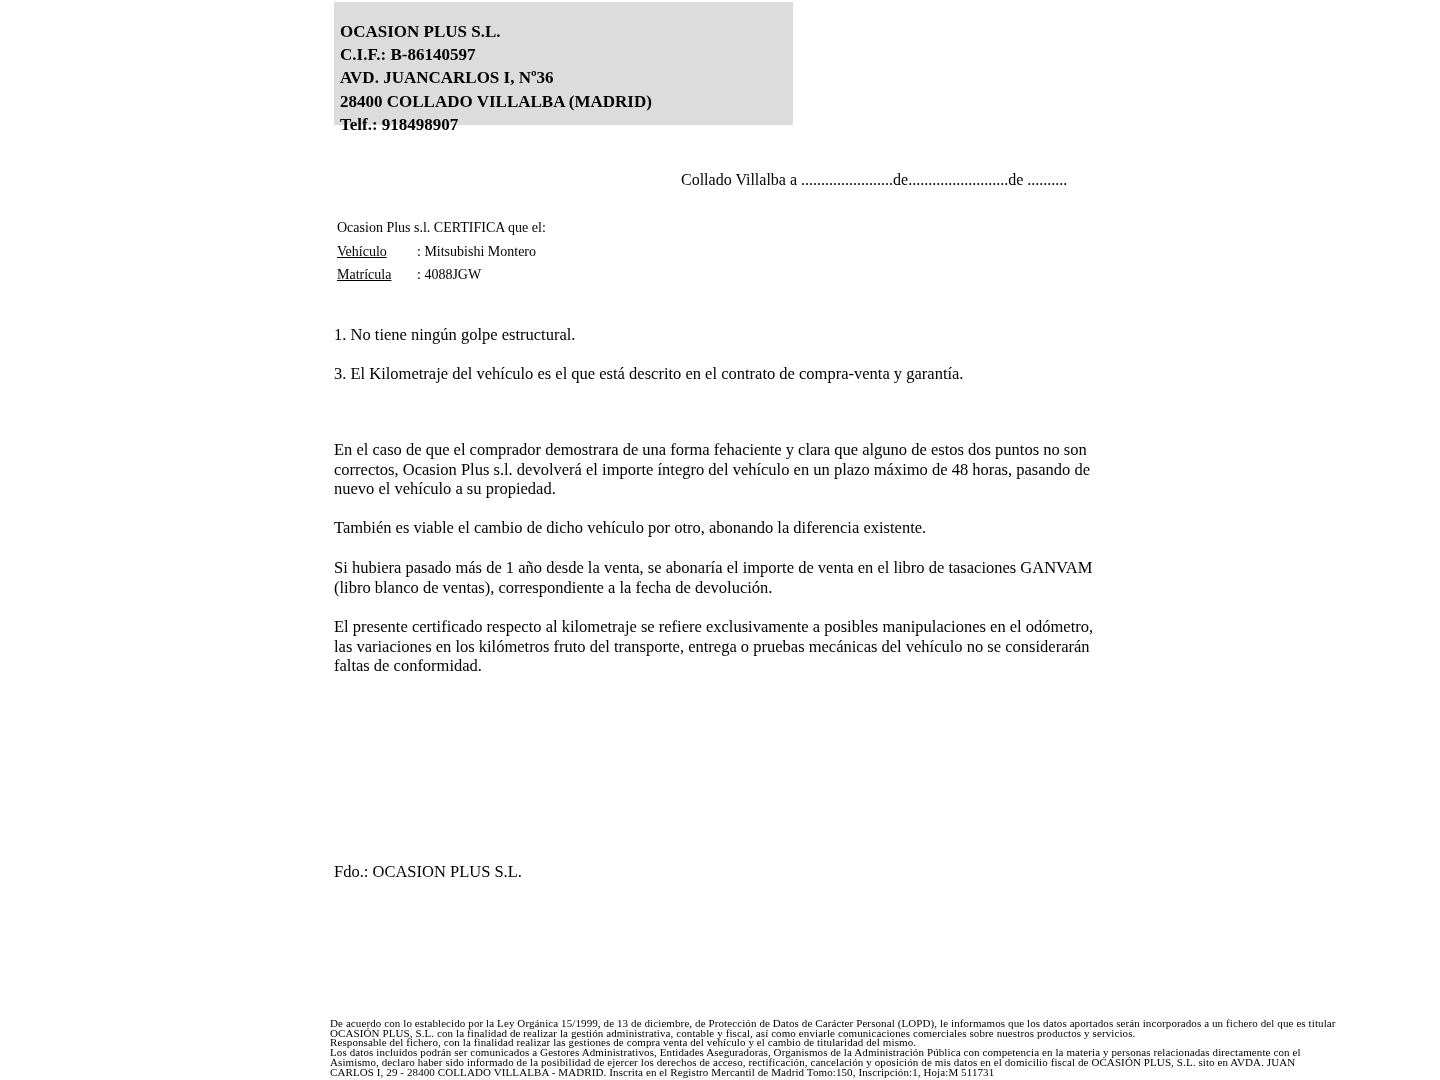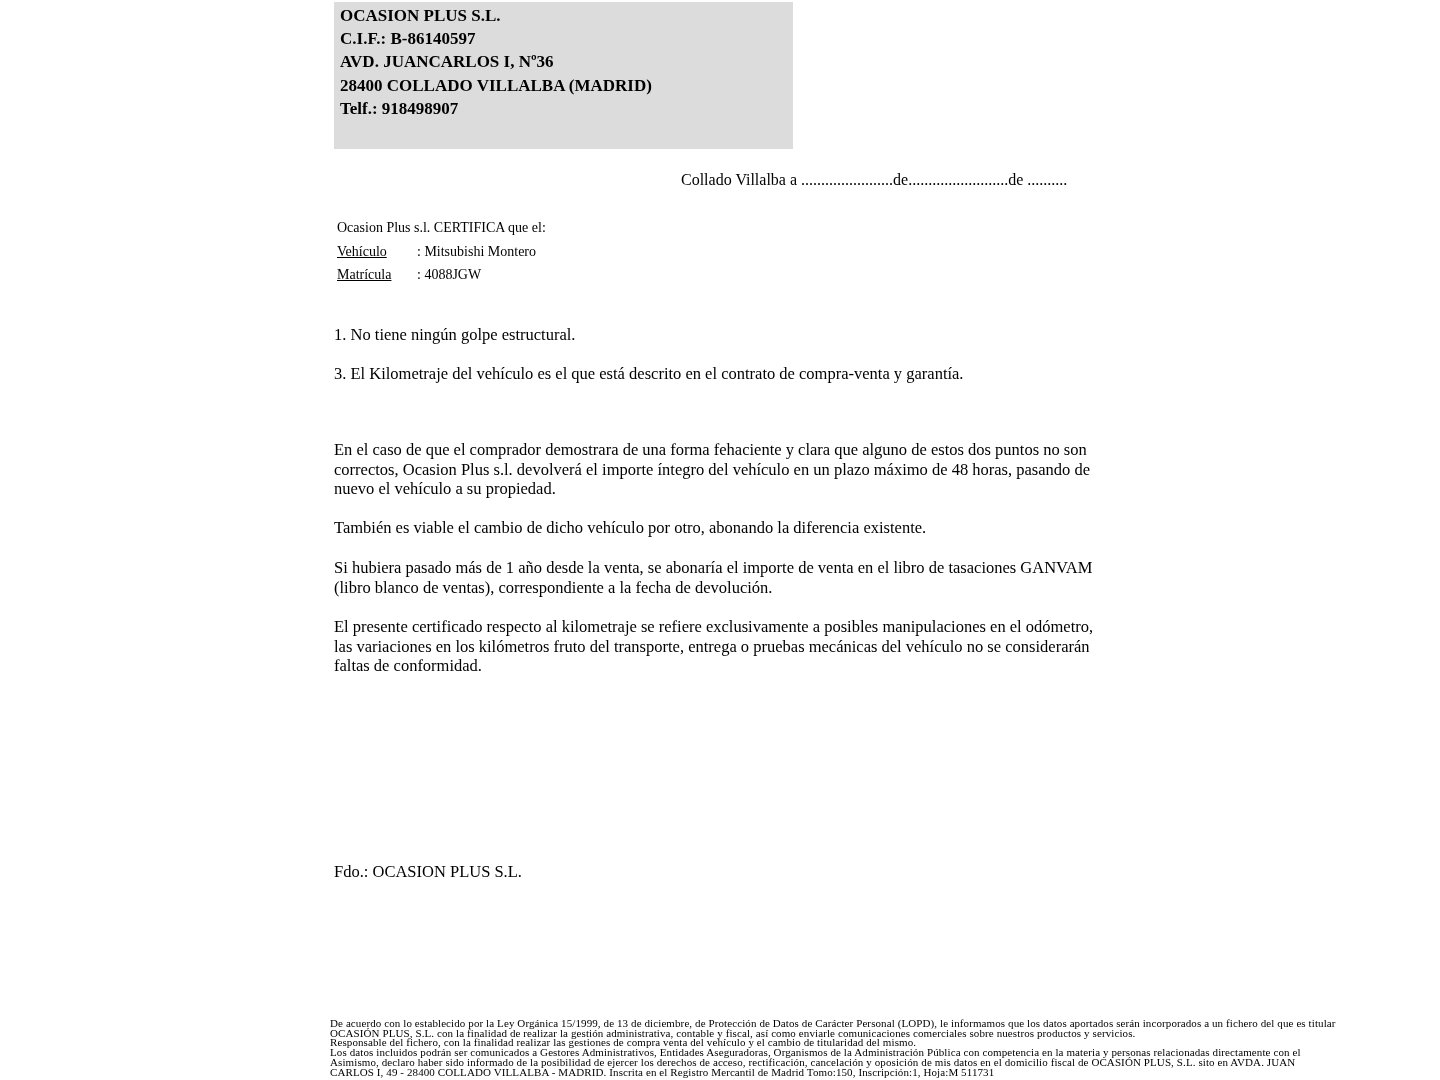--- a/index.html
+++ b/index.html
@@ -11,23 +11,23 @@
     background: #ffffff;
     font-family: "Liberation Serif", "DejaVu Serif", serif;
     color: #000000;
     overflow: hidden;
   }
   .header-box {
     position: absolute;
     left: 334px;
     top: 2px;
     width: 459px;
-    height: 147px;
+    height: 123px;
     background: #dcdcdc;
-    padding: 2px 8px 0 6px;
+    padding: 18px 8px 0 6px;
   }
   .header-box .hline {
     font-weight: bold;
     font-size: 17px;
     line-height: 23.2px;
     white-space: nowrap;
   }
   .date-line {
     position: absolute;
     left: 681px;
@@ -120,16 +120,16 @@
   </div>
 
   <div class="signature-line">Fdo.: OCASION PLUS S.L.</div>
 
   <div class="legal-footer">
     <div class="legal-line">De acuerdo con lo establecido por la Ley Orgánica 15/1999, de 13 de diciembre, de Protección de Datos de Carácter Personal (LOPD), le informamos que los datos aportados serán incorporados a un fichero del que es titular</div>
     <div class="legal-line">OCASIÓN PLUS, S.L. con la finalidad de realizar la gestión administrativa, contable y fiscal, así como enviarle comunicaciones comerciales sobre nuestros productos y servicios.</div>
     <div class="legal-line">Responsable del fichero, con la finalidad realizar las gestiones de compra venta del vehículo y el cambio de titularidad del mismo.</div>
     <div class="legal-line">Los datos incluidos podrán ser comunicados a Gestores Administrativos, Entidades Aseguradoras, Organismos de la Administración Pública con competencia en la materia y personas relacionadas directamente con el</div>
     <div class="legal-line">Asimismo, declaro haber sido informado de la posibilidad de ejercer los derechos de acceso, rectificación, cancelación y oposición de mis datos en el domicilio fiscal de OCASIÓN PLUS, S.L. sito en AVDA. JUAN</div>
-    <div class="legal-line">CARLOS I, 49 - 28400 COLLADO VILLALBA - MADRID. Inscrita en el Registro Mercantil de Madrid Tomo:150, Inscripción:1, Hoja:M 511731</div>
+    <div class="legal-line">CARLOS I, 29 - 28400 COLLADO VILLALBA - MADRID. Inscrita en el Registro Mercantil de Madrid Tomo:150, Inscripción:1, Hoja:M 511731</div>
   </div>
 
 </div>
 
 </body></html>

